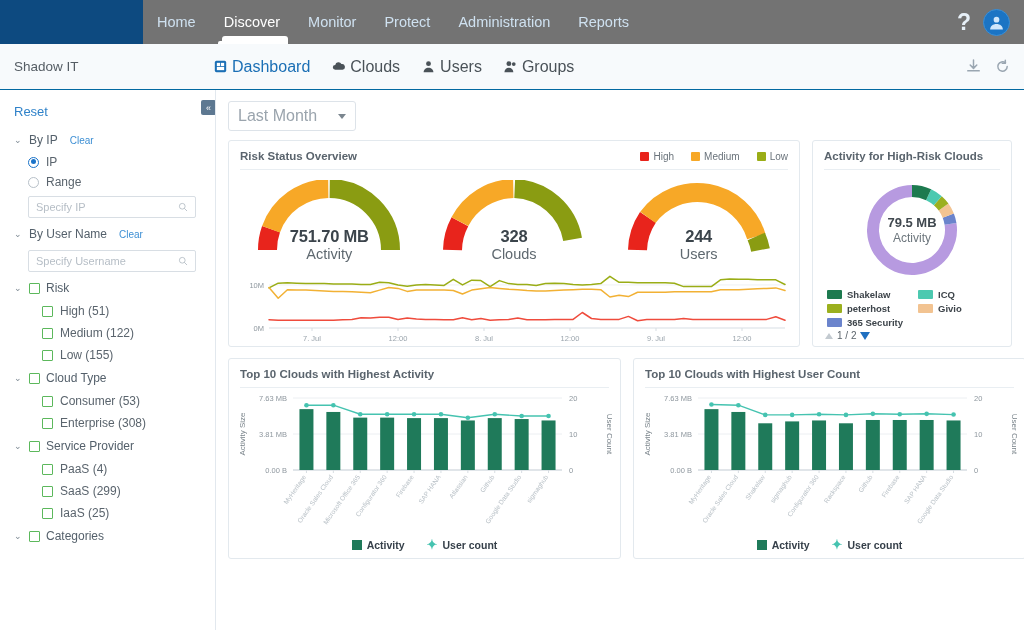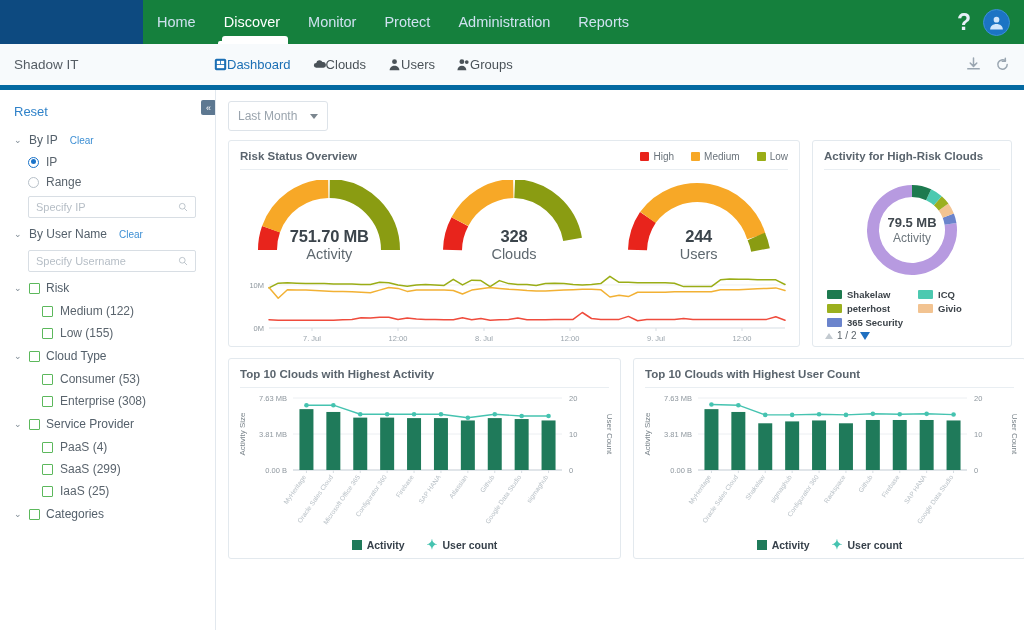--- a/index.html
+++ b/index.html
@@ -5,21 +5,21 @@
   * { box-sizing: border-box; margin: 0; padding: 0; }
   html, body {
     width: 1024px; height: 630px;
     font-family: "Liberation Sans", sans-serif;
     background: #ffffff; overflow: hidden;
   }
   .app { position: relative; width: 1024px; height: 630px; background:#fff; }
 
   
   .topnav {
-    height: 44px; background: #15803d; display: flex; align-items: stretch;
+    height: 44px; background: #737373; display: flex; align-items: stretch;
     position: relative;
   }
   .brand-block { width: 143px; background:#0d4a80; }
   .nav-items { display:flex; align-items:stretch; }
   .nav-item {
     display:flex; align-items:center; padding: 0 14px;
     color:#cfe1f0; font-size:14.5px; cursor:pointer; position:relative;
     white-space:nowrap;
   }
   .nav-item.active { color:#ffffff; font-weight:normal; }
@@ -35,27 +35,27 @@
     border:1px solid #3b8fd6;
   }
   .avatar svg { width:17px; height:17px; }
   .nav-notch {
     position:absolute; left:222px; bottom:-1px; width:66px; height:9px;
     background:#ffffff; border-radius:3px 3px 0 0;
   }
 
   
   .subheader {
-    height:46px; background:#f7fafc; border-bottom:5px solid #0369a1;
+    height:46px; background:#f7fafc; border-bottom:1px solid #0369a1;
     display:flex; align-items:center; padding:0 14px; position:relative;
   }
   .page-title { font-size:13.5px; color:#555d64; width:200px; }
   .sub-tabs { display:flex; align-items:center; gap:22px; }
   .sub-tab {
-    display:flex; align-items:center; font-size:13px;
+    display:flex; align-items:center; gap:5px; font-size:16px;
     color:#4a5258; cursor:pointer; white-space:nowrap;
   }
   .sub-tab.active { color:#1b6fb5; }
   .sub-tab .ico { display:flex; align-items:center; }
   .sub-tab svg { width:13px; height:13px; }
   .sub-right { margin-left:auto; display:flex; align-items:center; gap:14px; }
   .sub-right svg { width:15px; height:15px; cursor:pointer; }
 
   
   .body-area { display:flex; height:540px; background:#14b8a6; }
@@ -110,23 +110,23 @@
   .cb-row {
     display:flex; align-items:center; gap:7px; font-size:12px; color:#5a646d;
     padding:4px 0 4px 14px; cursor:pointer;
   }
   .cb-row.indent2 { padding-left:28px; }
 
   
   .main { flex:1; padding:11px 12px 0 12px; overflow:hidden; background:#fff; }
   .daterow { margin-bottom:9px; }
   .date-select {
-    width:100px; height:30px; border:1px solid #dde3e9; border-radius:3px;
+    width:128px; height:30px; border:1px solid #dde3e9; border-radius:3px;
     display:flex; align-items:center; justify-content:space-between;
-    padding:0 9px; font-size:12px; color:#9aa4ad; background:#fff; cursor:pointer;
+    padding:0 9px; font-size:16px; color:#9aa4ad; background:#fff; cursor:pointer;
   }
   .tri-down { width:0;height:0;border-left:4px solid transparent;border-right:4px solid transparent;border-top:5px solid #7b868f; }
 
   .row-top { display:flex; gap:12px; }
   .card {
     border:1px solid #e3e9ee; border-radius:3px; background:#fff;
   }
   .card-hd {
     font-size:11.5px; color:#5a646d; font-weight:bold; padding:9px 11px 7px 11px;
     display:flex; align-items:center;
@@ -309,20 +309,24 @@
               <path d="M10.3 10.3L14 14" stroke="#b6bec6" stroke-width="1.4" stroke-linecap="round"></path>
             </svg>
         </div>
       </div>
 
       <div class="filter-group">
         <div class="fg-head">
           <span class="caret">⌄</span>
           <span class="cb"></span>
           <span>Risk</span>
+        </div>
+        <div class="cb-row indent2">
+          <span class="cb"></span>
+          <span>High (51)</span>
         </div>
         <div class="cb-row indent2">
           <span class="cb"></span>
           <span>Medium (122)</span>
         </div>
         <div class="cb-row indent2">
           <span class="cb"></span>
           <span>Low (155)</span>
         </div>
       </div>

